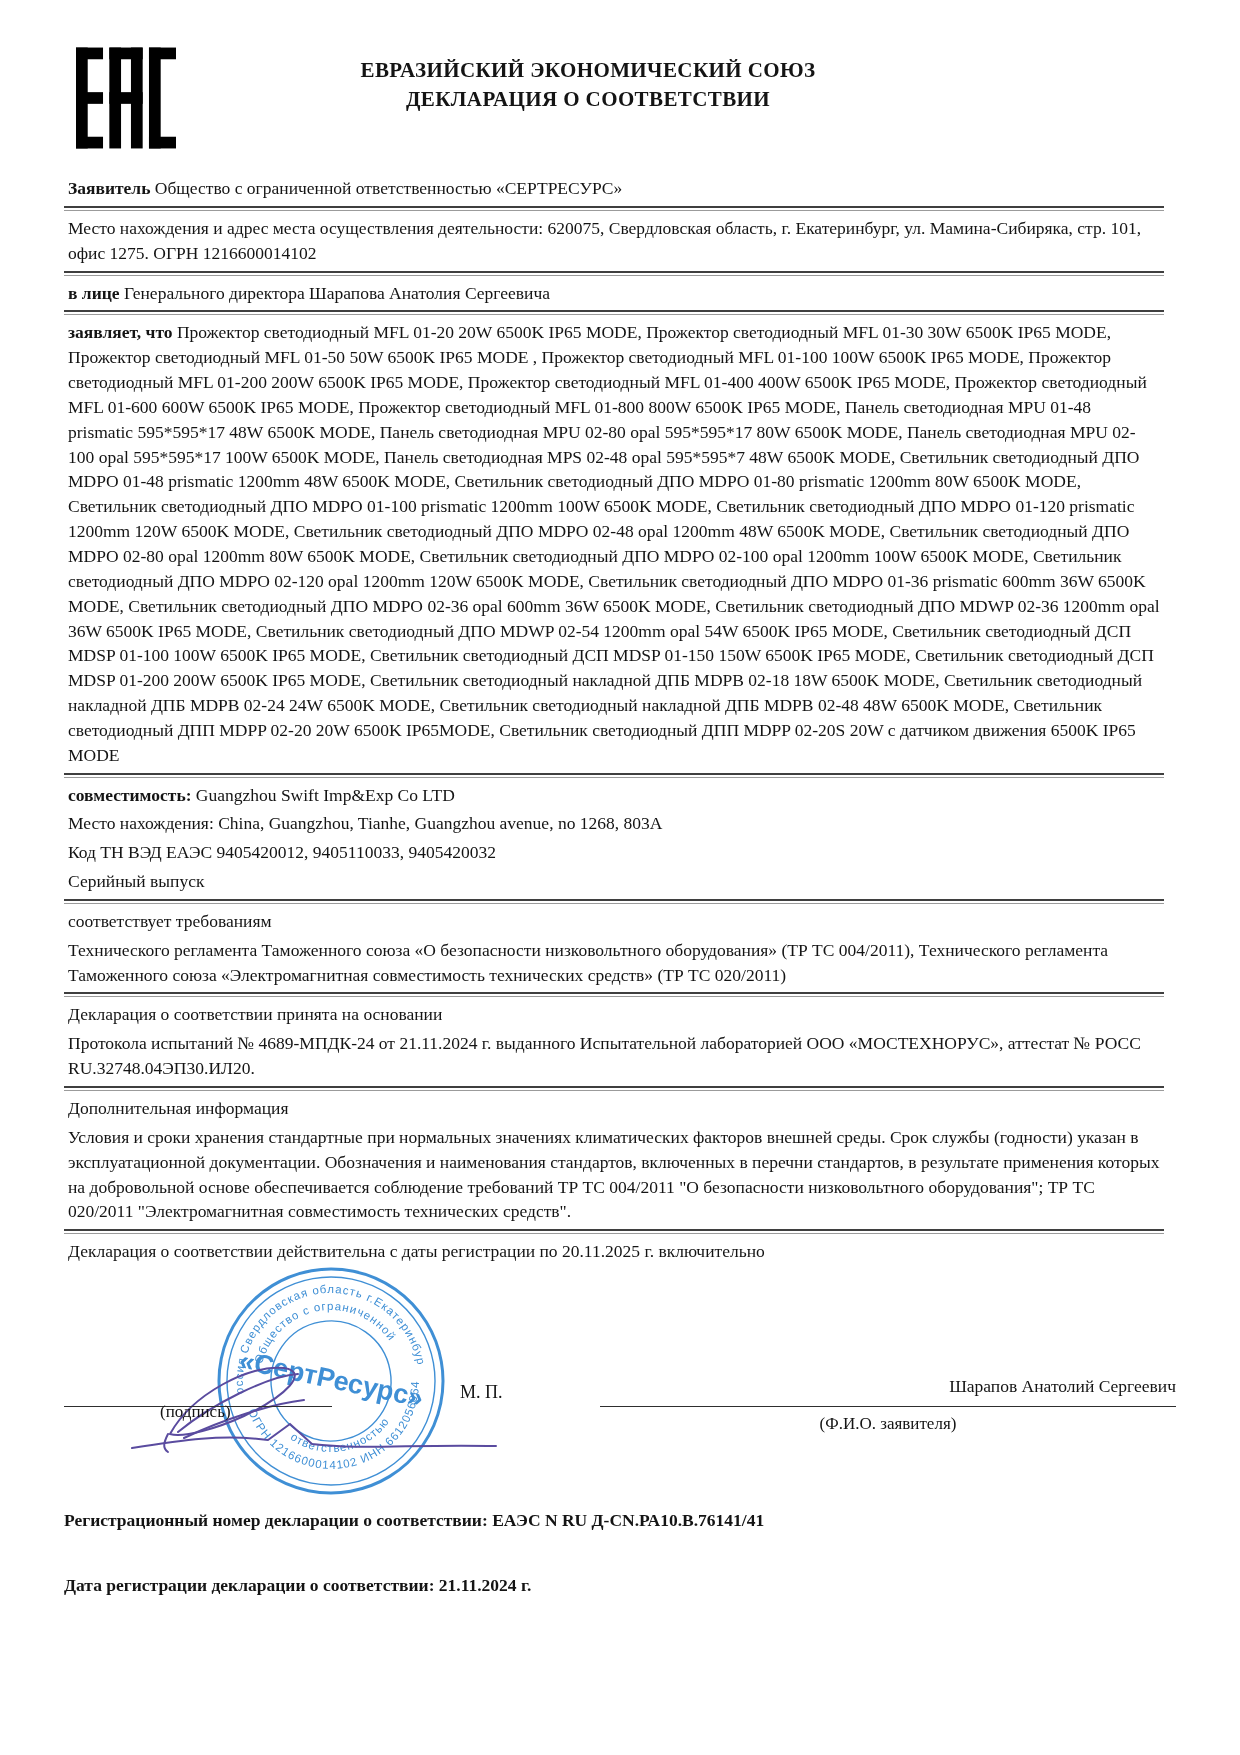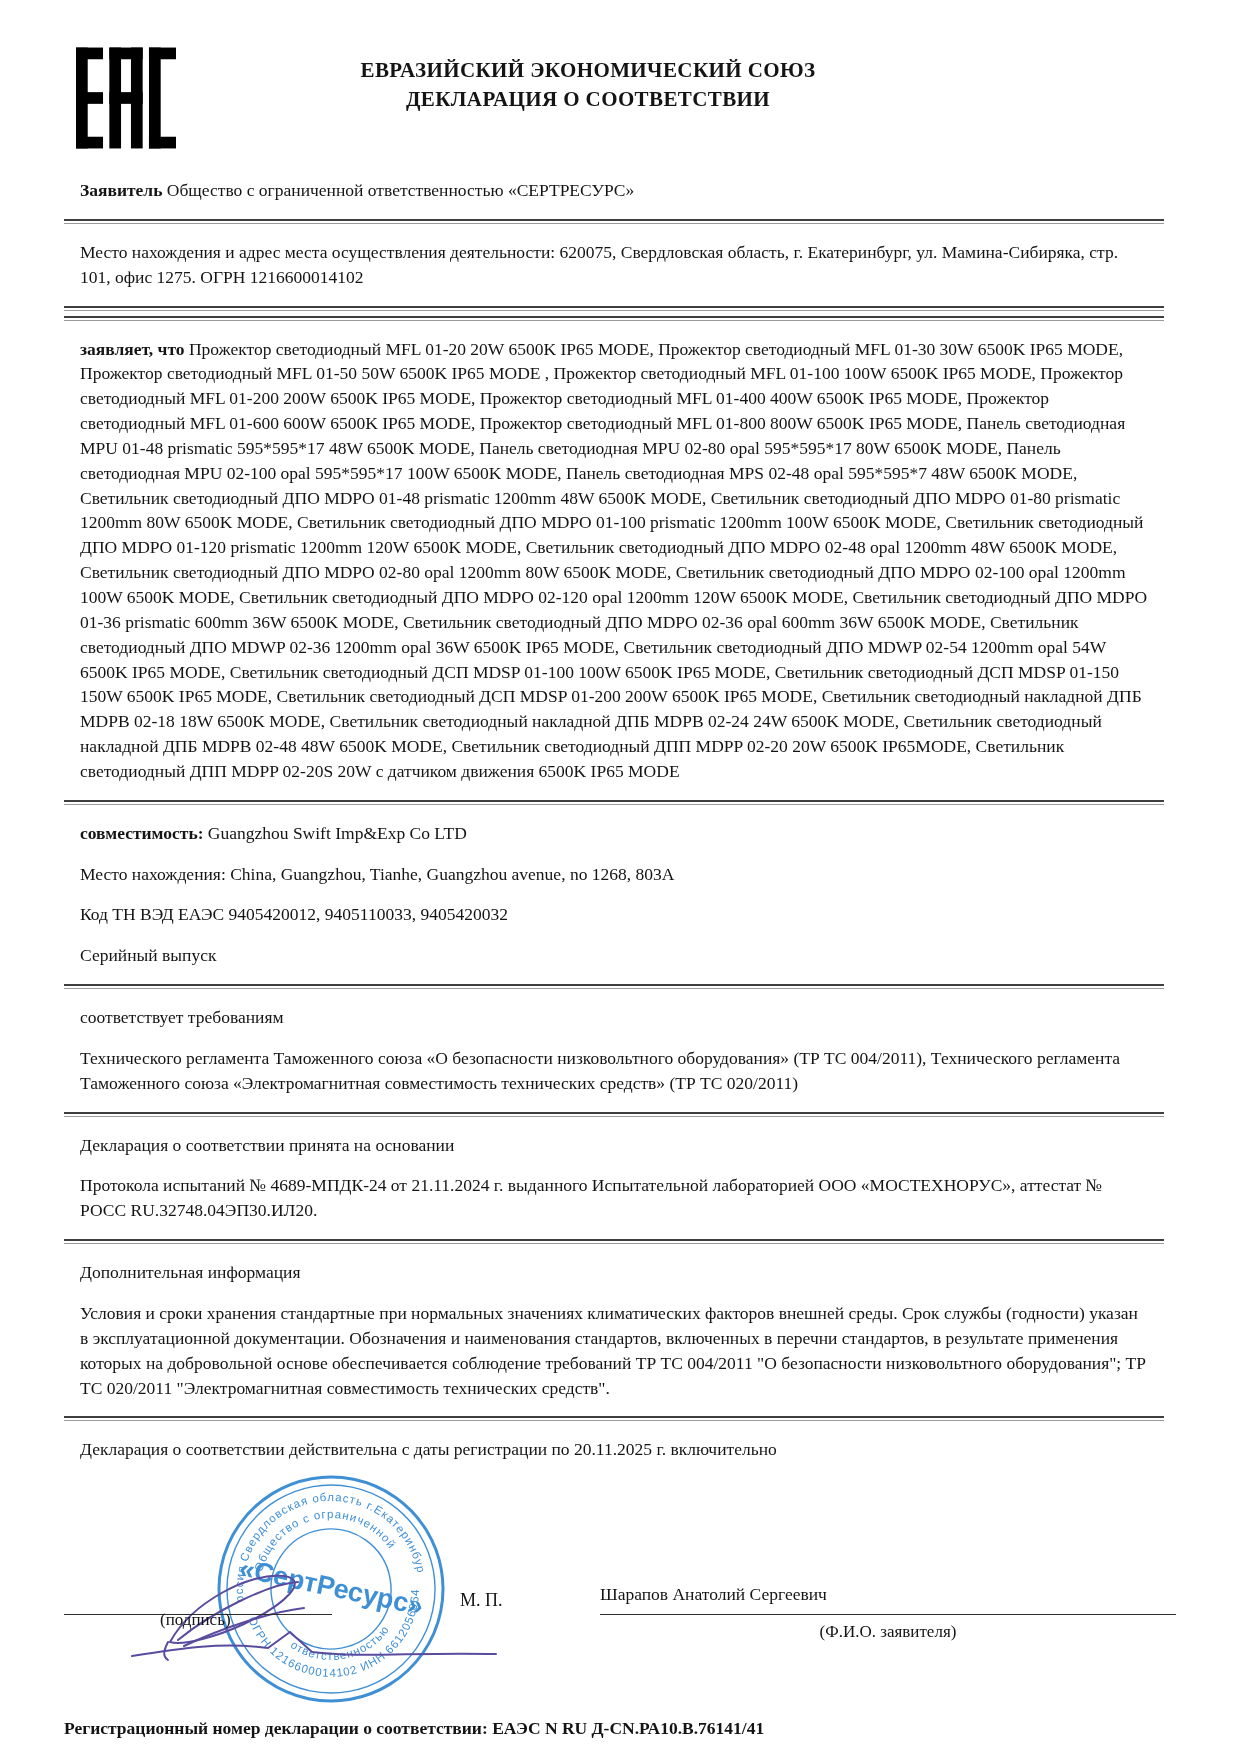--- a/index.html
+++ b/index.html
@@ -9,30 +9,30 @@
     color:#141414;font-size:17.5px;line-height:1.42;
   }
   .page{padding:40px 76px 0 64px;position:relative;}
   
   .hdr{position:relative;height:122px;margin-bottom:14px;}
   .eac-logo{position:absolute;left:12px;top:2px;width:100px;height:112px;}
   .titles{position:absolute;left:8px;right:60px;top:16px;text-align:center;
           font-weight:bold;font-size:21px;line-height:1.38;letter-spacing:.4px;}
   
   .rule{height:2px;border-top:2px solid #3f3f3f;border-bottom:1px solid #9b9b9b;margin:5px 0;}
-  .row{margin:16px;}
+  .row{margin:4px;}
   .b{font-weight:bold;}
   .heading{font-weight:normal;}
   
   .sig-area{position:relative;height:238px;margin-top:6px;}
   .sig-line-left{position:absolute;left:0;top:136px;width:268px;border-bottom:1.6px solid #2e2e2e;}
   .sig-caption-left{position:absolute;left:96px;top:130px;font-size:17px;}
   .mp-mark{position:absolute;left:396px;top:110px;font-size:18px;}
   .sig-line-right{position:absolute;left:536px;top:136px;width:576px;border-bottom:1.6px solid #2e2e2e;}
-  .fio-name{position:absolute;left:536px;top:104px;width:576px;text-align:left;}
+  .fio-name{position:absolute;left:536px;top:104px;width:576px;text-align:right;}
   .fio-caption{position:absolute;left:536px;top:142px;width:576px;text-align:center;font-size:17px;}
   .stamp-svg{position:absolute;left:146px;top:-10px;width:242px;height:242px;opacity:.92;}
   .sign-svg{position:absolute;left:8px;top:46px;width:430px;height:150px;}
   .stamp-ring-text{font-family:"Liberation Sans","DejaVu Sans",sans-serif;}
   
   .reg-line{font-weight:bold;font-size:17.5px;margin-top:0;}
   .reg-gap{height:23px;}
 </style>
 </head>
 <body>
@@ -60,20 +60,21 @@
       <div>ДЕКЛАРАЦИЯ О СООТВЕТСТВИИ</div>
     </div>
   </div>
 
   <p class="row"><span class="b">Заявитель</span><span> Общество с ограниченной ответственностью «СЕРТРЕСУРС»</span></p>
   <div class="rule"></div>
 
   <p class="row">Место нахождения и адрес места осуществления деятельности: 620075, Свердловская область, г. Екатеринбург, ул. Мамина-Сибиряка, стр. 101, офис 1275. ОГРН 1216600014102</p>
   <div class="rule"></div>
 
+  <p class="row"><span class="b">в лице</span><span> Генерального директора Шарапова Анатолия Сергеевича</span></p>
   <div class="rule"></div>
 
   <p class="row"><span class="b">заявляет, что</span><span> Прожектор светодиодный MFL 01-20 20W 6500K IP65 MODE, Прожектор светодиодный MFL 01-30 30W 6500K IP65 MODE, Прожектор светодиодный MFL 01-50 50W 6500K IP65 MODE , Прожектор светодиодный MFL 01-100 100W 6500K IP65 MODE, Прожектор светодиодный MFL 01-200 200W 6500K IP65 MODE, Прожектор светодиодный MFL 01-400 400W 6500K IP65 MODE, Прожектор светодиодный MFL 01-600 600W 6500K IP65 MODE, Прожектор светодиодный MFL 01-800 800W 6500K IP65 MODE, Панель  светодиодная MPU 01-48 prismatic 595*595*17 48W 6500K MODE, Панель светодиодная MPU 02-80 opal 595*595*17 80W 6500K MODE, Панель светодиодная MPU 02-100 opal 595*595*17 100W 6500K MODE, Панель светодиодная MPS 02-48 opal 595*595*7 48W 6500K MODE, Светильник светодиодный ДПО MDPO 01-48 prismatic 1200mm 48W 6500K MODE, Светильник светодиодный ДПО MDPO 01-80 prismatic 1200mm 80W 6500K MODE, Светильник светодиодный ДПО MDPO 01-100 prismatic 1200mm 100W 6500K MODE, Светильник светодиодный ДПО MDPO 01-120 prismatic 1200mm 120W 6500K MODE, Светильник светодиодный ДПО MDPO 02-48 opal 1200mm 48W 6500K MODE, Светильник светодиодный ДПО MDPO 02-80 opal 1200mm 80W 6500K MODE, Светильник светодиодный ДПО MDPO 02-100 opal 1200mm 100W 6500K MODE, Светильник светодиодный ДПО MDPO 02-120 opal 1200mm 120W 6500K MODE, Светильник светодиодный ДПО MDPO 01-36 prismatic 600mm 36W 6500K MODE, Светильник светодиодный ДПО MDPO 02-36 opal 600mm 36W 6500K MODE, Светильник  светодиодный ДПО MDWP 02-36 1200mm opal 36W 6500K IP65 MODE, Светильник  светодиодный ДПО MDWP 02-54 1200mm opal 54W 6500K IP65 MODE, Светильник светодиодный ДСП MDSP 01-100 100W 6500K IP65 MODE, Светильник светодиодный ДСП MDSP 01-150 150W 6500K IP65 MODE, Светильник светодиодный ДСП MDSP 01-200 200W 6500K IP65 MODE, Светильник светодиодный накладной ДПБ MDPB 02-18 18W 6500K MODE, Светильник светодиодный накладной ДПБ MDPB 02-24 24W 6500K MODE, Светильник светодиодный накладной ДПБ MDPB 02-48 48W 6500K MODE, Светильник светодиодный ДПП MDPP 02-20 20W 6500K IP65MODE, Светильник светодиодный ДПП MDPP 02-20S 20W с датчиком движения 6500K IP65 MODE</span></p>
   <div class="rule"></div>
 
   <p class="row"><span class="b">совместимость:</span><span> Guangzhou Swift Imp&amp;Exp Co LTD</span></p>
   <p class="row">Место нахождения: China, Guangzhou, Tianhe, Guangzhou avenue, no 1268, 803A</p>
   <p class="row">Код ТН ВЭД ЕАЭС 9405420012, 9405110033, 9405420032</p>
   <p class="row">Серийный выпуск</p>
   <div class="rule"></div>

